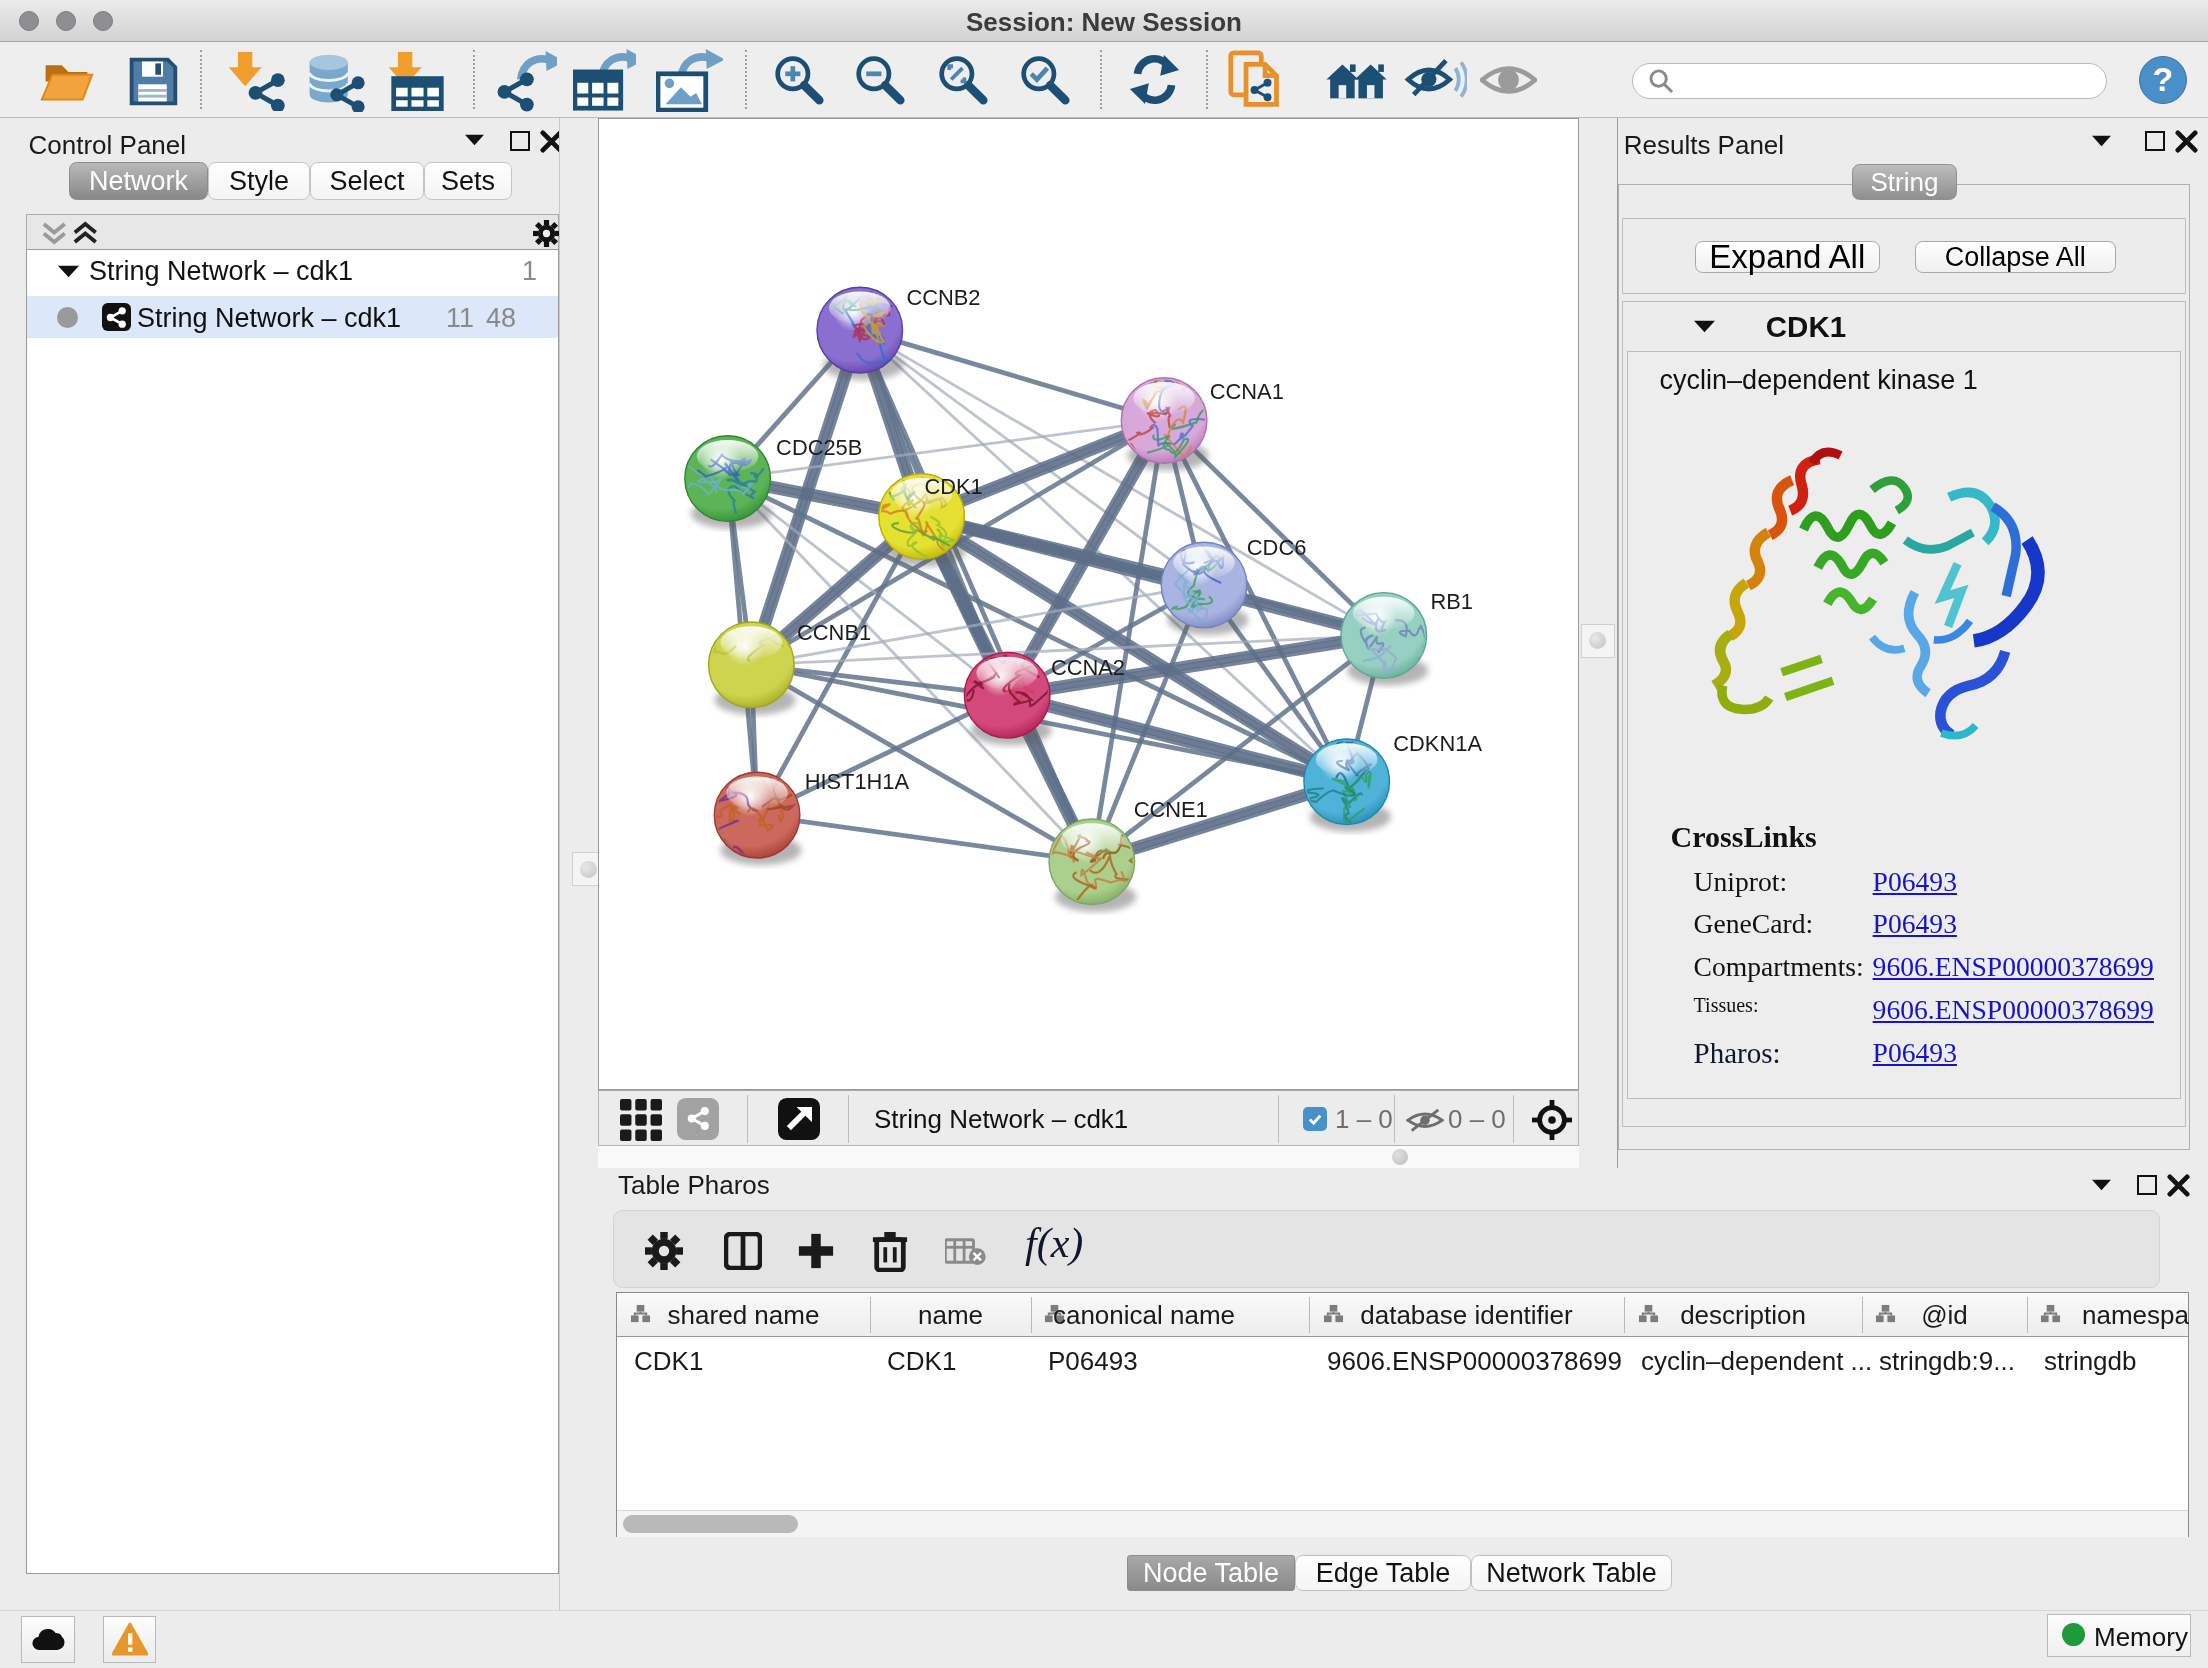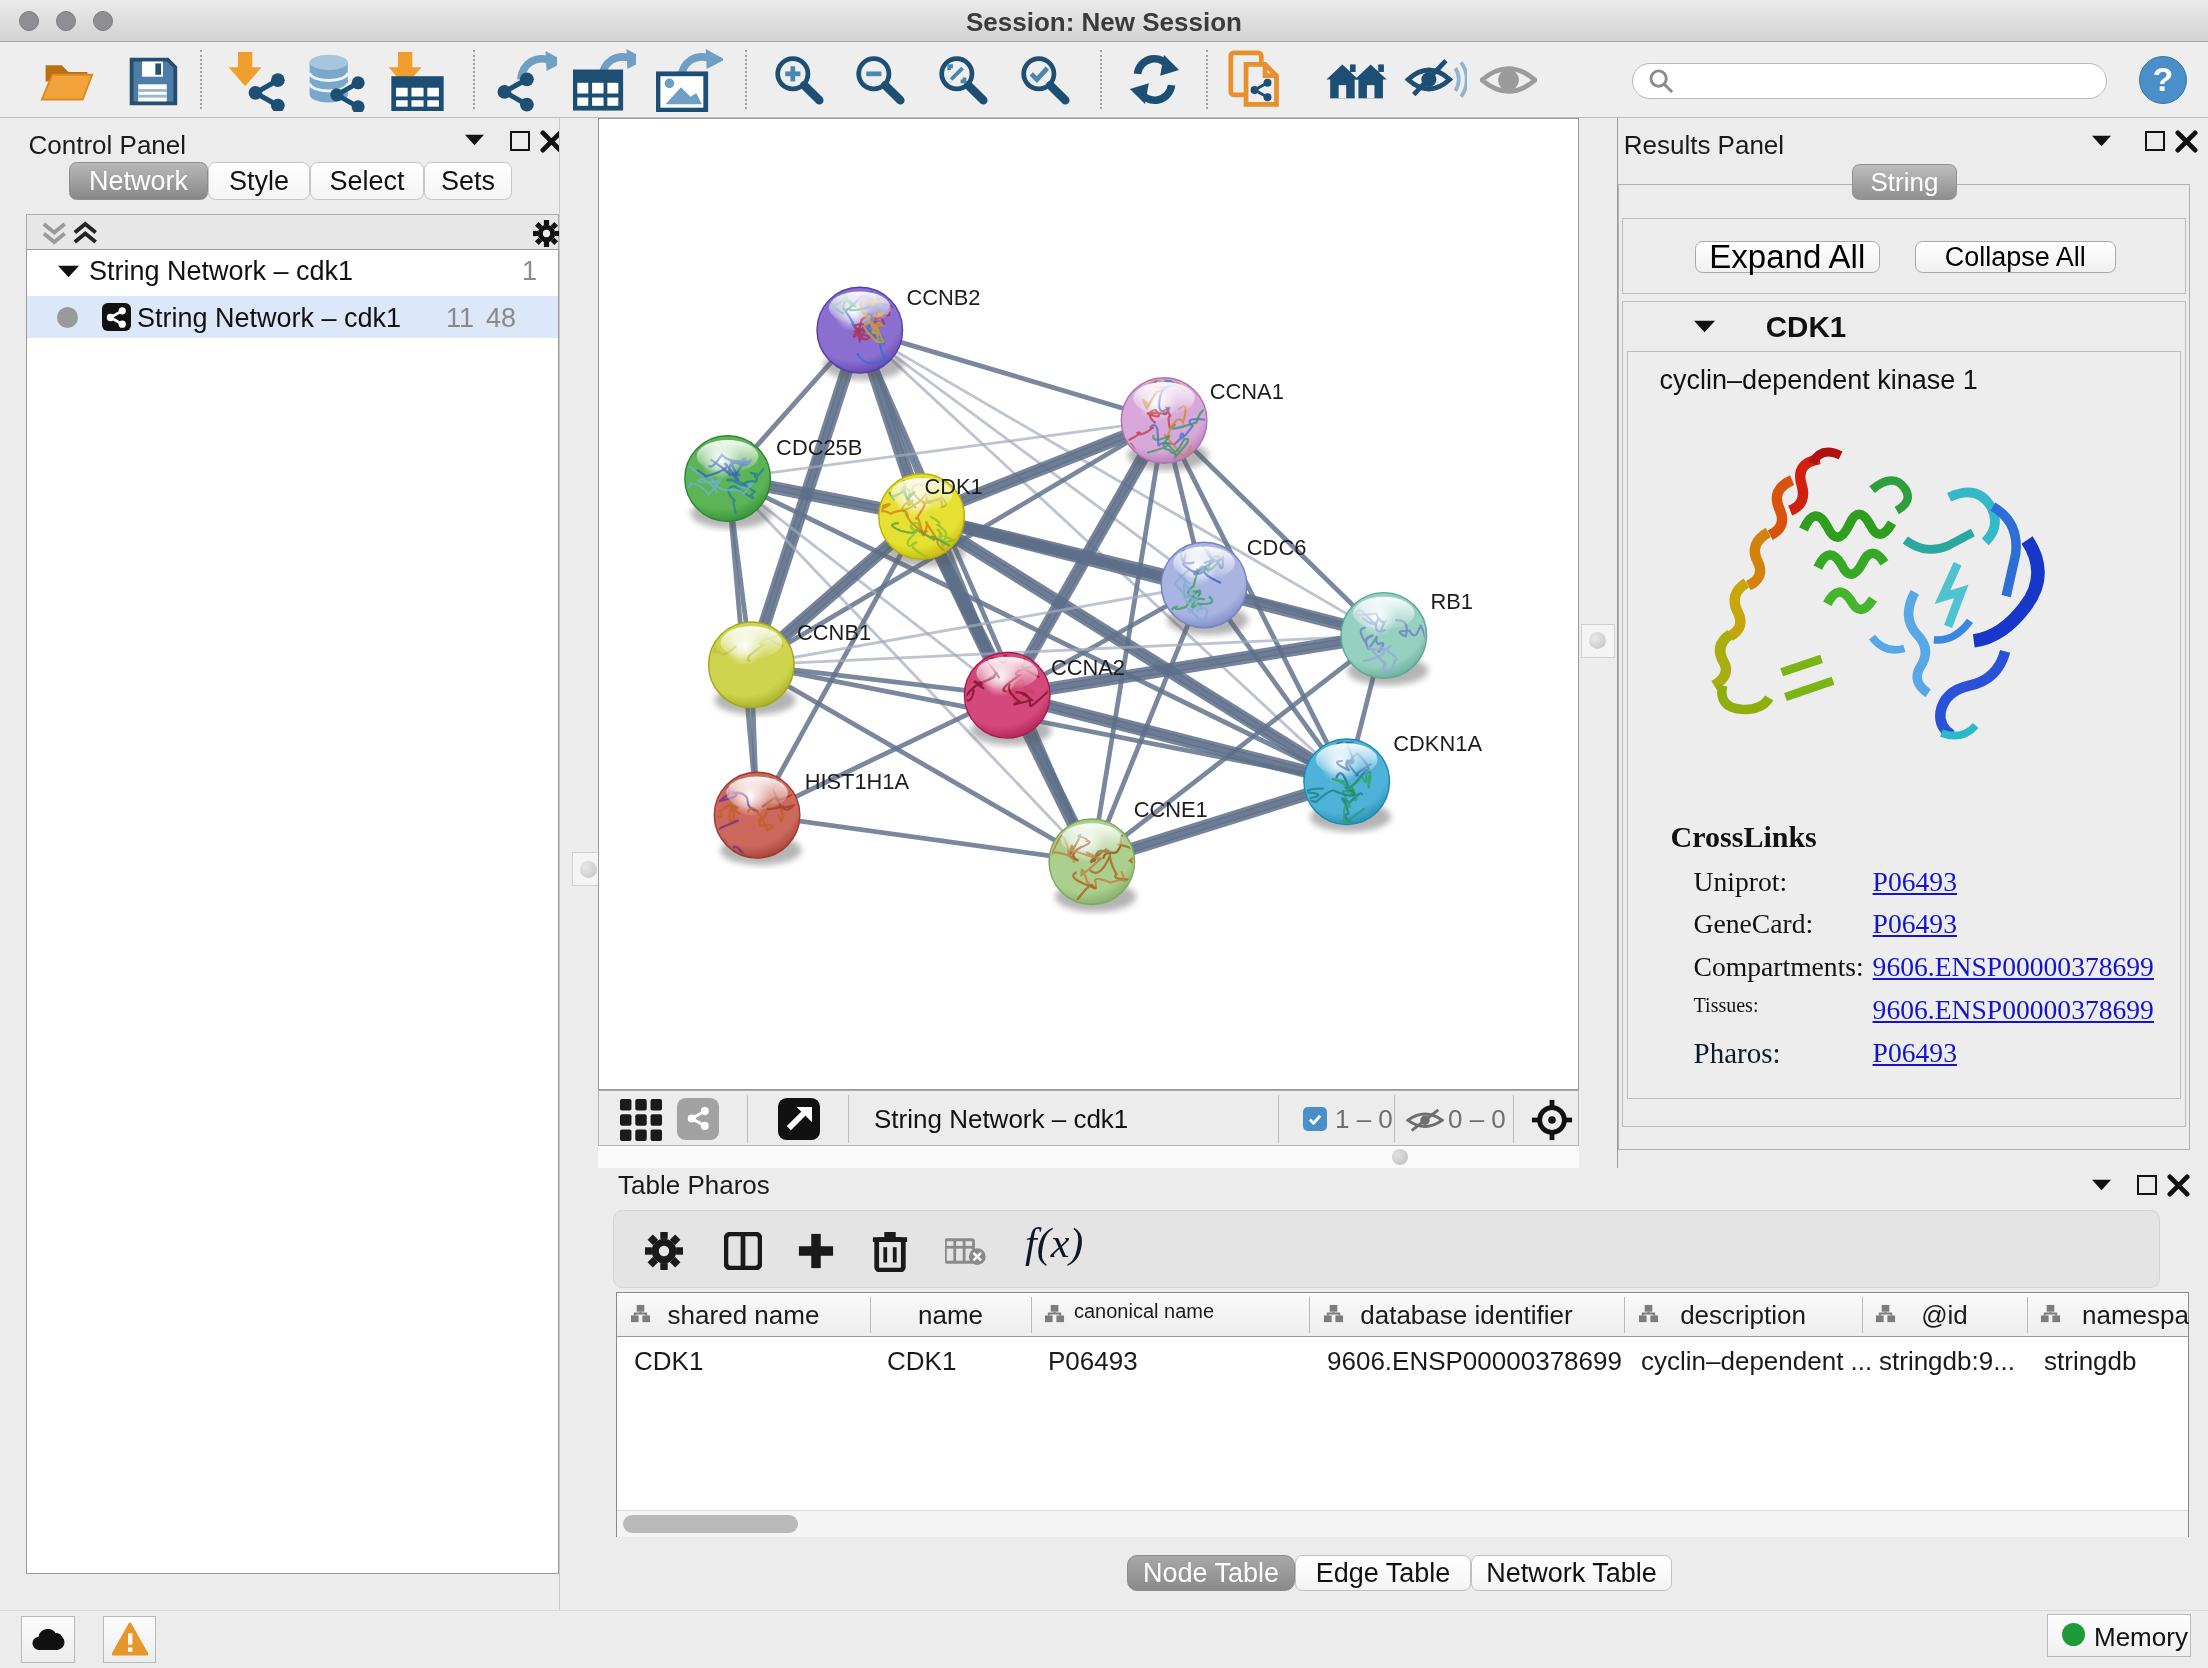--- a/index.html
+++ b/index.html
@@ -708,21 +708,21 @@
 <div class="abs" style="left:0px;top:6.7px;width:253px;text-align:center;font-size:26px;color:#1a1a1a;">shared name</div>
 <div class="abs" style="left:253px;top:3.8px;height:36px;border-left:1px solid #b9b9b9;"></div>
 <div class="abs" style="left:253px;top:6.7px;width:161px;text-align:center;font-size:26px;color:#1a1a1a;">name</div>
 <div class="abs" style="left:414px;top:3.8px;height:36px;border-left:1px solid #b9b9b9;"></div>
 <svg style="position:absolute;left:427px;top:11.4px;" width="21" height="21" viewBox="0 0 22 22">
           <rect x="7" y="1" width="8" height="7" fill="#7c7c7c"></rect>
           <rect x="1" y="12" width="8" height="7" fill="#7c7c7c"></rect>
           <rect x="13" y="12" width="8" height="7" fill="#7c7c7c"></rect>
           <path d="M11 8 v2 M5 12 v-2 h12 v2" stroke="#7c7c7c" stroke-width="2" fill="none"></path>
         </svg>
-<div class="abs" style="left:414px;top:6.7px;width:226px;text-align:center;font-size:20px;color:#1a1a1a;">canonical name</div>
+<div class="abs" style="left:414px;top:6.7px;width:226px;text-align:center;font-size:26px;color:#1a1a1a;">canonical name</div>
 <div class="abs" style="left:692px;top:3.8px;height:36px;border-left:1px solid #b9b9b9;"></div>
 <svg style="position:absolute;left:706px;top:11.4px;" width="21" height="21" viewBox="0 0 22 22">
           <rect x="7" y="1" width="8" height="7" fill="#7c7c7c"></rect>
           <rect x="1" y="12" width="8" height="7" fill="#7c7c7c"></rect>
           <rect x="13" y="12" width="8" height="7" fill="#7c7c7c"></rect>
           <path d="M11 8 v2 M5 12 v-2 h12 v2" stroke="#7c7c7c" stroke-width="2" fill="none"></path>
         </svg>
 <div class="abs" style="left:692px;top:6.7px;width:315px;text-align:center;font-size:26px;color:#1a1a1a;">database identifier</div>
 <div class="abs" style="left:1007px;top:3.8px;height:36px;border-left:1px solid #b9b9b9;"></div>
 <svg style="position:absolute;left:1021px;top:11.4px;" width="21" height="21" viewBox="0 0 22 22">
@@ -753,21 +753,21 @@
 <div class="abs" style="left:270px;top:53px;font-size:26px;color:#1a1a1a;white-space:nowrap;">CDK1</div>
 <div class="abs" style="left:431px;top:53px;font-size:26px;color:#1a1a1a;white-space:nowrap;">P06493</div>
 <div class="abs" style="left:710px;top:53px;font-size:26px;color:#1a1a1a;white-space:nowrap;">9606.ENSP00000378699</div>
 <div class="abs" style="left:1024px;top:53px;font-size:26px;color:#1a1a1a;white-space:nowrap;">cyclin–dependent ...</div>
 <div class="abs" style="left:1262px;top:53px;font-size:26px;color:#1a1a1a;white-space:nowrap;">stringdb:9...</div>
 <div class="abs" style="left:1427px;top:53px;font-size:26px;color:#1a1a1a;white-space:nowrap;">stringdb</div>
 <div class="abs" style="left:0;top:217px;width:1571px;height:27px;background:#f4f4f4;border-top:1px solid #d8d8d8;">
         <div class="abs" style="left:5.7px;top:3.8px;width:175px;height:18px;border-radius:9.5px;background:#b9b9b9;"></div>
       </div>
 </div>
-<div class="abs" style="left:529px;top:387px;width:168px;height:36px;border-radius:10px;background:linear-gradient(#a8a8a8,#8a8a8a);color:#fff;border:1px solid #8c8c8c;font-size:27px;text-align:center;line-height:34px;">Node Table</div>
+<div class="abs" style="left:529px;top:387px;width:168px;height:36px;border-radius:3px;background:linear-gradient(#a8a8a8,#8a8a8a);color:#fff;border:1px solid #8c8c8c;font-size:27px;text-align:center;line-height:34px;">Node Table</div>
 <div class="abs" style="left:697px;top:387px;width:176px;height:36px;border-radius:7.6px;background:linear-gradient(#ffffff,#f4f4f4);color:#111;border:1px solid #c0c0c0;font-size:27px;text-align:center;line-height:34px;">Edge Table</div>
 <div class="abs" style="left:873px;top:387px;width:201px;height:36px;border-radius:7.6px;background:linear-gradient(#ffffff,#f4f4f4);color:#111;border:1px solid #c0c0c0;font-size:27px;text-align:center;line-height:34px;">Network Table</div>
 </div>
 <div class="abs" style="left:0;top:1610px;width:2208px;height:58px;background:#ececec;border-top:1.9px solid #d8d8d8;">
 <div class="abs" style="left:21px;top:4.8px;width:54px;height:47px;background:linear-gradient(#fdfdfd,#ececec);border:1px solid #b9b9b9;"></div>
 <svg style="position:absolute;left:31px;top:16px;" width="34" height="25" viewBox="0 0 36 26">
       <path d="M9 24 a7 7 0 0 1 -1 -14 a10 10 0 0 1 19 -2 a8 8 0 0 1 1 16 z" fill="#111"></path>
       <circle cx="27" cy="12" r="6" fill="#111"></circle>
     </svg>
 <div class="abs" style="left:103px;top:4.8px;width:53px;height:47px;background:linear-gradient(#fdfdfd,#ececec);border:1px solid #b9b9b9;"></div>

